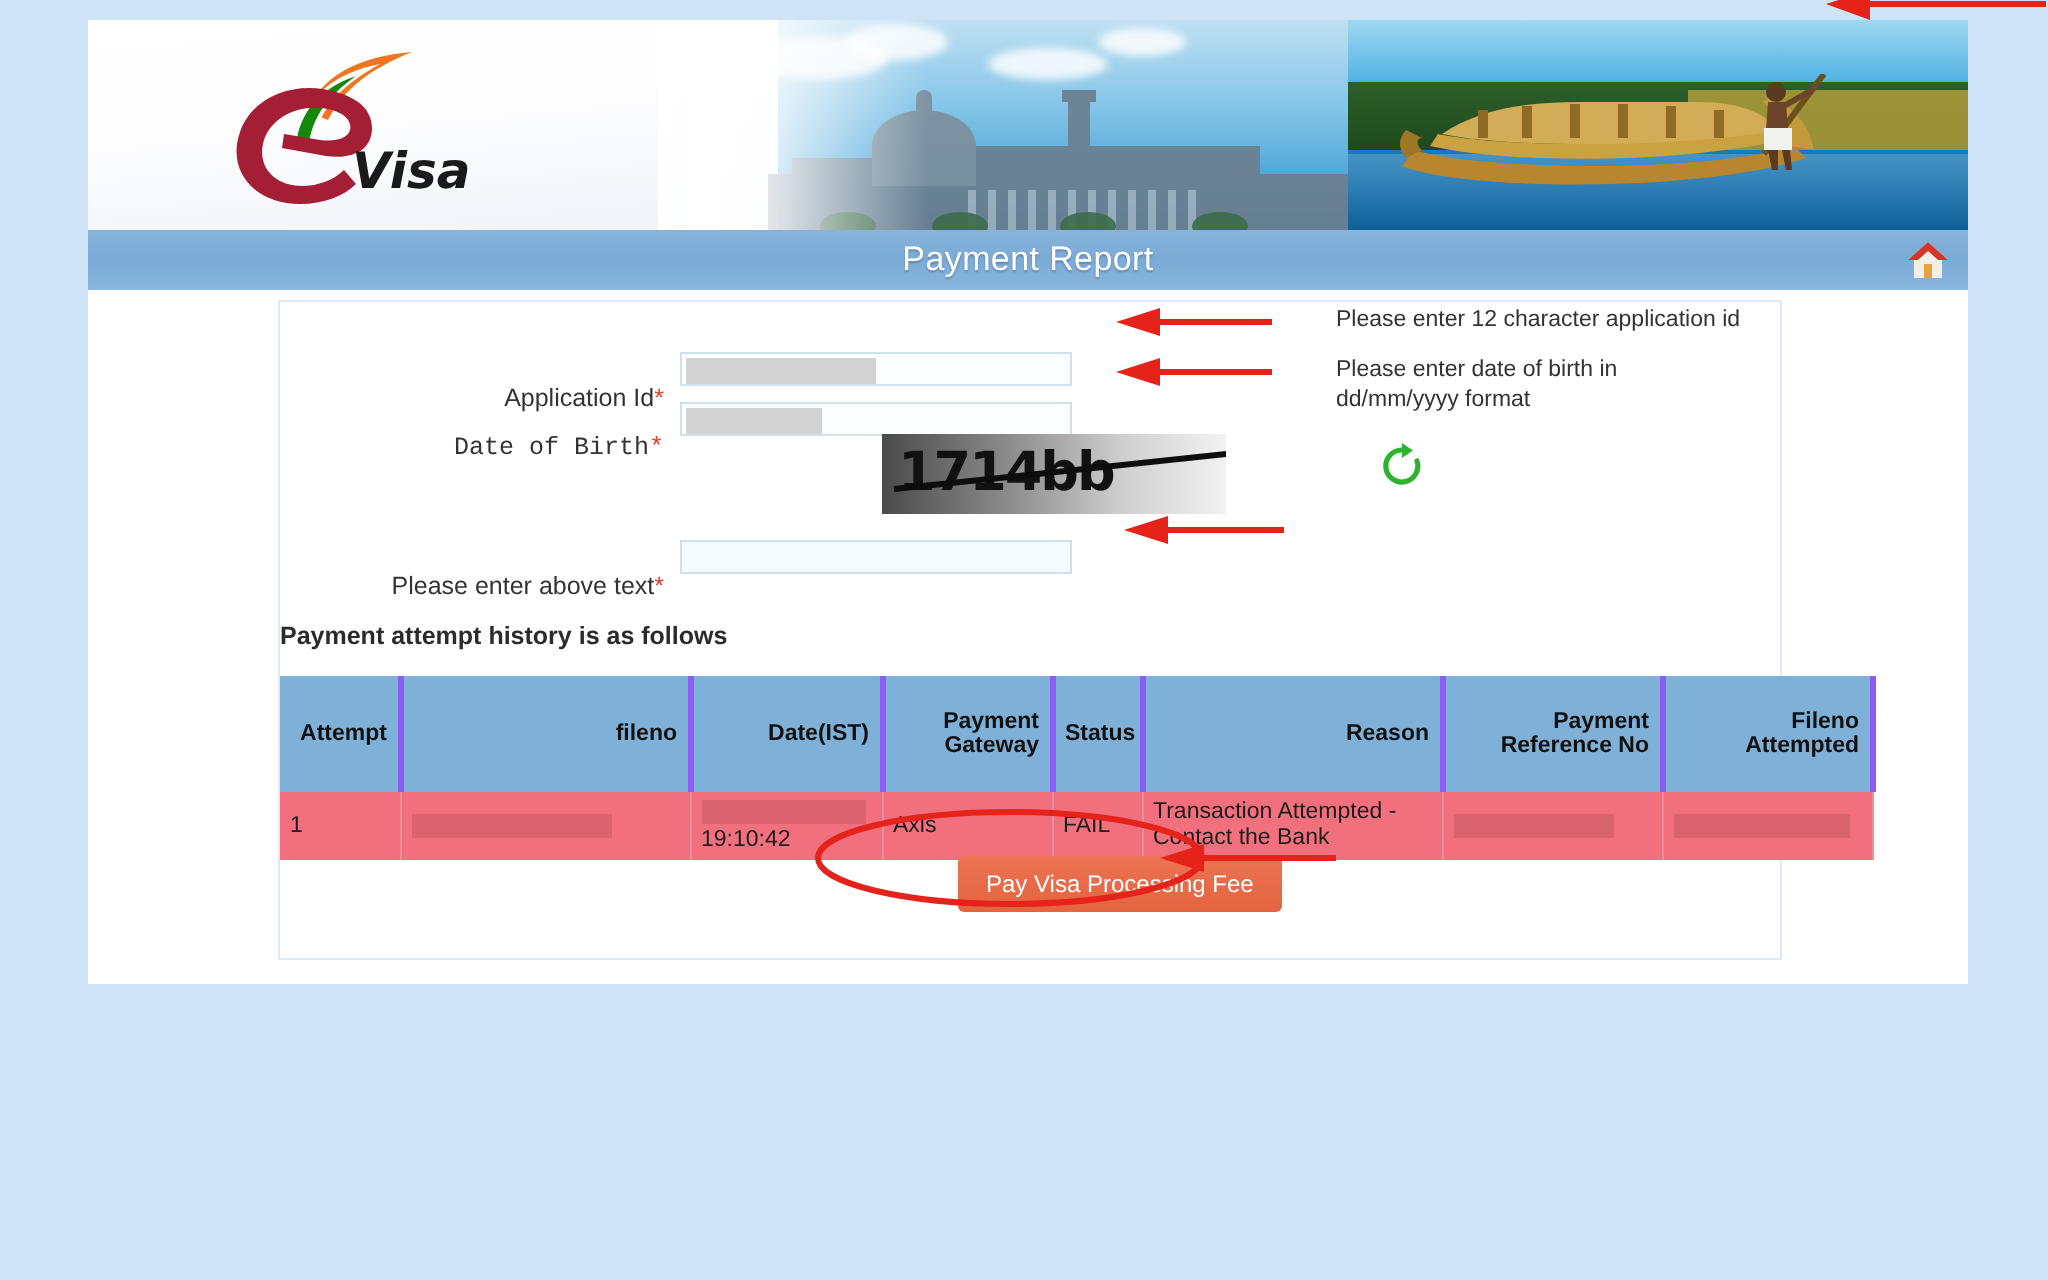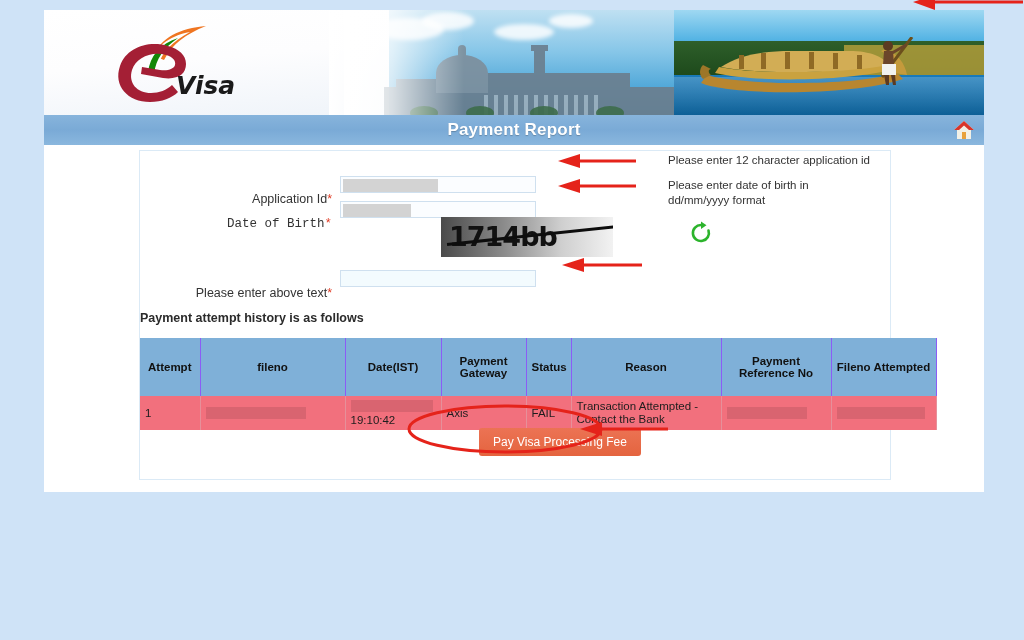--- a/index.html
+++ b/index.html
@@ -82,21 +82,21 @@
     background:linear-gradient(180deg,rgba(255,255,255,.20) 0%,rgba(255,255,255,0) 100%);
   }
 
   
   #title-bar{
     position:absolute; left:0; top:105px; width:940px; height:30px;
     background:linear-gradient(180deg,#87b4dc 0%,#7aaad6 50%,#8ab7de 100%);
     display:flex; align-items:center; justify-content:center;
   }
   #title-text{
-    color:#ffffff; font-size:17px; font-weight:bold;
+    color:#ffffff; font-size:17px; font-weight:normal;
     text-shadow:0 1px 1px rgba(0,0,0,.22);
     letter-spacing:.2px;
   }
   #home-btn{
     position:absolute; right:8px; top:3px; width:24px; height:24px;
     cursor:pointer;
   }
 
   
   #form-box{
@@ -154,24 +154,24 @@
   #history-table{
     position:absolute; left:0; top:187px;
     width:752px;
     border-collapse:collapse;
     table-layout:fixed;
   }
   #history-table th{
     background:#7fb0d8;
     color:#111111;
     font-size:11.5px; font-weight:bold;
-    text-align:center;
+    text-align:right;
     padding:17px 5px;
     vertical-align:middle;
-    border-right:1px solid #8b5cf6;
+    border-right:3px solid #8b5cf6;
     height:36px;
   }
   #history-table td{
     background:#f2707d;
     color:#1d1d1d;
     font-size:11.5px;
     padding:4px 5px;
     vertical-align:middle;
     border-right:1px solid #e6909a;
     height:32px;

